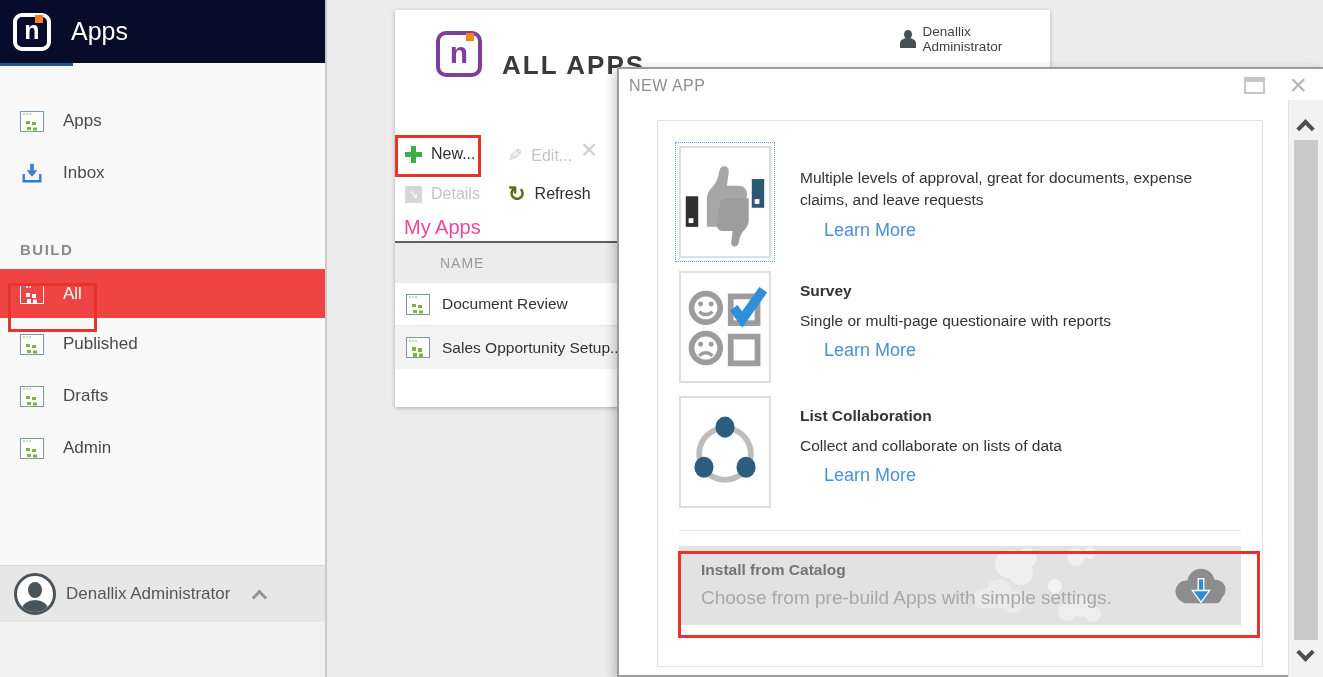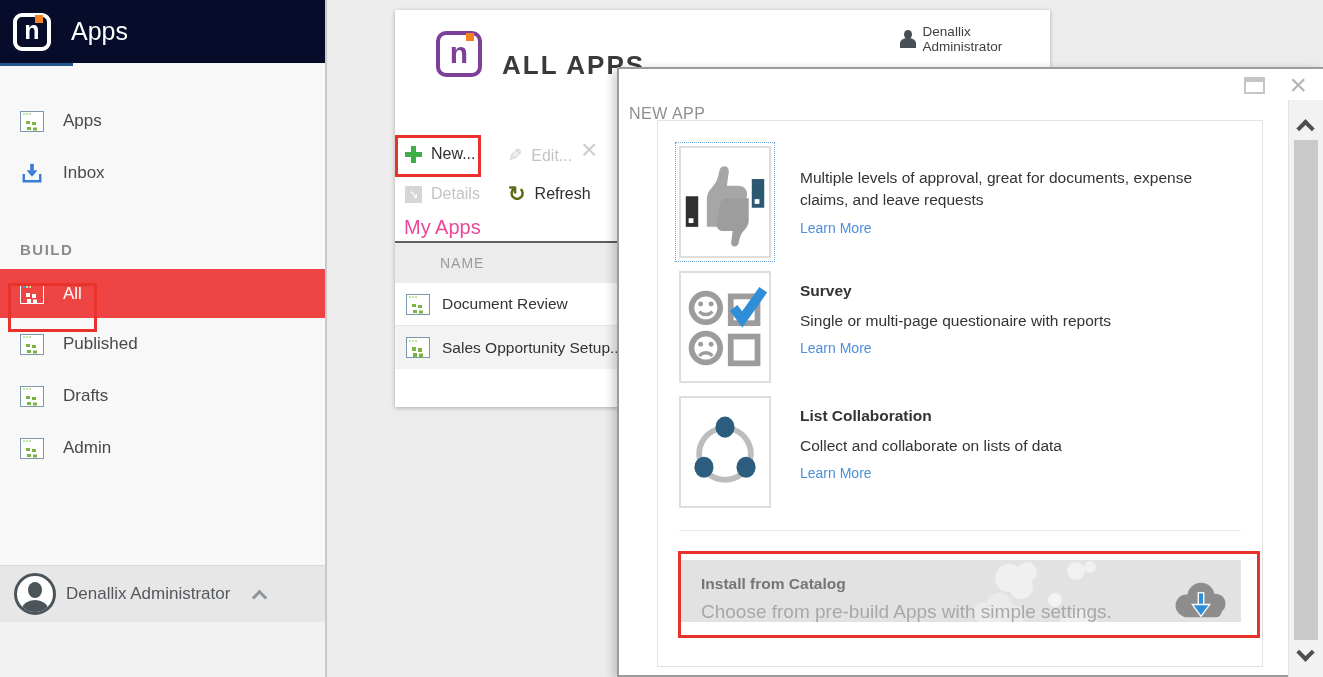--- a/index.html
+++ b/index.html
@@ -63,34 +63,34 @@
   .tab-underline { position:absolute; left:0; top:231px; width:100%; height:2px; background:#5f5f5f; }
   .thead { position:absolute; left:0; top:233px; width:100%; height:40px; background:#ececec; display:flex; align-items:center; }
   .thead span { margin-left:45px; font-size:14px; color:#9b9b9b; letter-spacing:1px; }
   .trow { position:absolute; left:0; width:100%; height:43px; display:flex; align-items:center; padding-left:11px; gap:12px; font-size:15.5px; color:#333; cursor:pointer; }
   .trow.r0 { top:273px; background:#fff; border-bottom:1px solid #e8e8e8; }
   .trow.r1 { top:316px; background:#f3f3f3; }
   .collapse-chev { position:absolute; right:40px; top:360px; font-size:28px; color:#b3b3b3; transform:scaleX(0.72); cursor:pointer; }
 
   
   .modal { position:absolute; left:617px; top:67px; width:706px; height:610px; background:#fff; border:2px solid #9c9c9c; border-right:none; box-shadow:-3px 3px 10px rgba(0,0,0,0.22); z-index:10; }
-  .modal-title { position:absolute; left:10px; top:8px; font-size:16px; color:#8f8f8f; letter-spacing:0.5px;margin-top:28px; }
+  .modal-title { position:absolute; left:10px; top:8px; font-size:16px; color:#8f8f8f; letter-spacing:0.5px; }
   .max-icon { position:absolute; right:58px; top:8px; width:21px; height:17px; border:2px solid #c6c6c6; border-top:5px solid #c6c6c6; cursor:pointer; }
   .close-icon { position:absolute; right:16px; top:-2px; font-size:30px; color:#b5b5b5; line-height:1.2; cursor:pointer; }
   .panel { position:absolute; left:38px; top:51px; width:606px; height:547px; border:1px solid #e2e2e2; background:#fff; padding:0 21px; overflow:hidden; }
   .tpl { display:flex; margin-top:13px; }
   .tpl.first { margin-top:25px; }
   .tpl-icon { width:92px; height:112px; border:2px solid #dedede; background:#fff; display:flex; align-items:center; justify-content:center; flex:none; cursor:pointer; }
   .tpl-icon.focused { outline:1px dotted #6aa3d8; outline-offset:3px; }
   .tpl-text { margin-left:29px; padding-top:11px; }
   .tpl-name { font-size:15.5px; font-weight:bold; color:#333; }
   .tpl-desc { margin-top:10px; font-size:15.5px; color:#333; line-height:1.45; max-width:485px; }
-  .tpl-link { margin-top:8px; font-size:14px; color:#4a90d9; cursor:pointer; }
+  .tpl-link { margin-top:8px; font-size:18px; color:#4a90d9; cursor:pointer;margin-left:24px; }
   .panel-hr { margin-top:22px; border:none; border-top:1px solid #e9e9e9; }
-  .catalog { position:relative; margin-top:29px; height:62px; background:#e2e2e2; overflow:hidden; cursor:pointer; }
+  .catalog { position:relative; margin-top:15px; height:79px; background:#e2e2e2; overflow:hidden; cursor:pointer; }
   .catalog-title { position:absolute; left:22px; top:15px; font-size:15.5px; font-weight:bold; color:#757575; }
   .catalog-sub { position:absolute; left:22px; top:41px; font-size:19px; color:#a8a8a8; }
   .cloud-decor { position:absolute; right:52px; top:0; }
   .dark-cloud { position:absolute; right:10px; top:19px; }
 
   
   .vscroll { position:absolute; left:1288px; top:100px; width:35px; height:577px; background:#f2f2f2; border-left:1px solid #e3e3e3; z-index:12; }
   .vthumb { position:absolute; left:5px; top:40px; width:24px; height:500px; background:#c9c9c9; cursor:pointer; }
   .scroll-chev { position:absolute; left:10px; width:13px; height:13px; border-top:4px solid #4e4e4e; border-right:4px solid #4e4e4e; cursor:pointer; }
   .scroll-chev.up { top:22px; transform:rotate(-45deg); }

